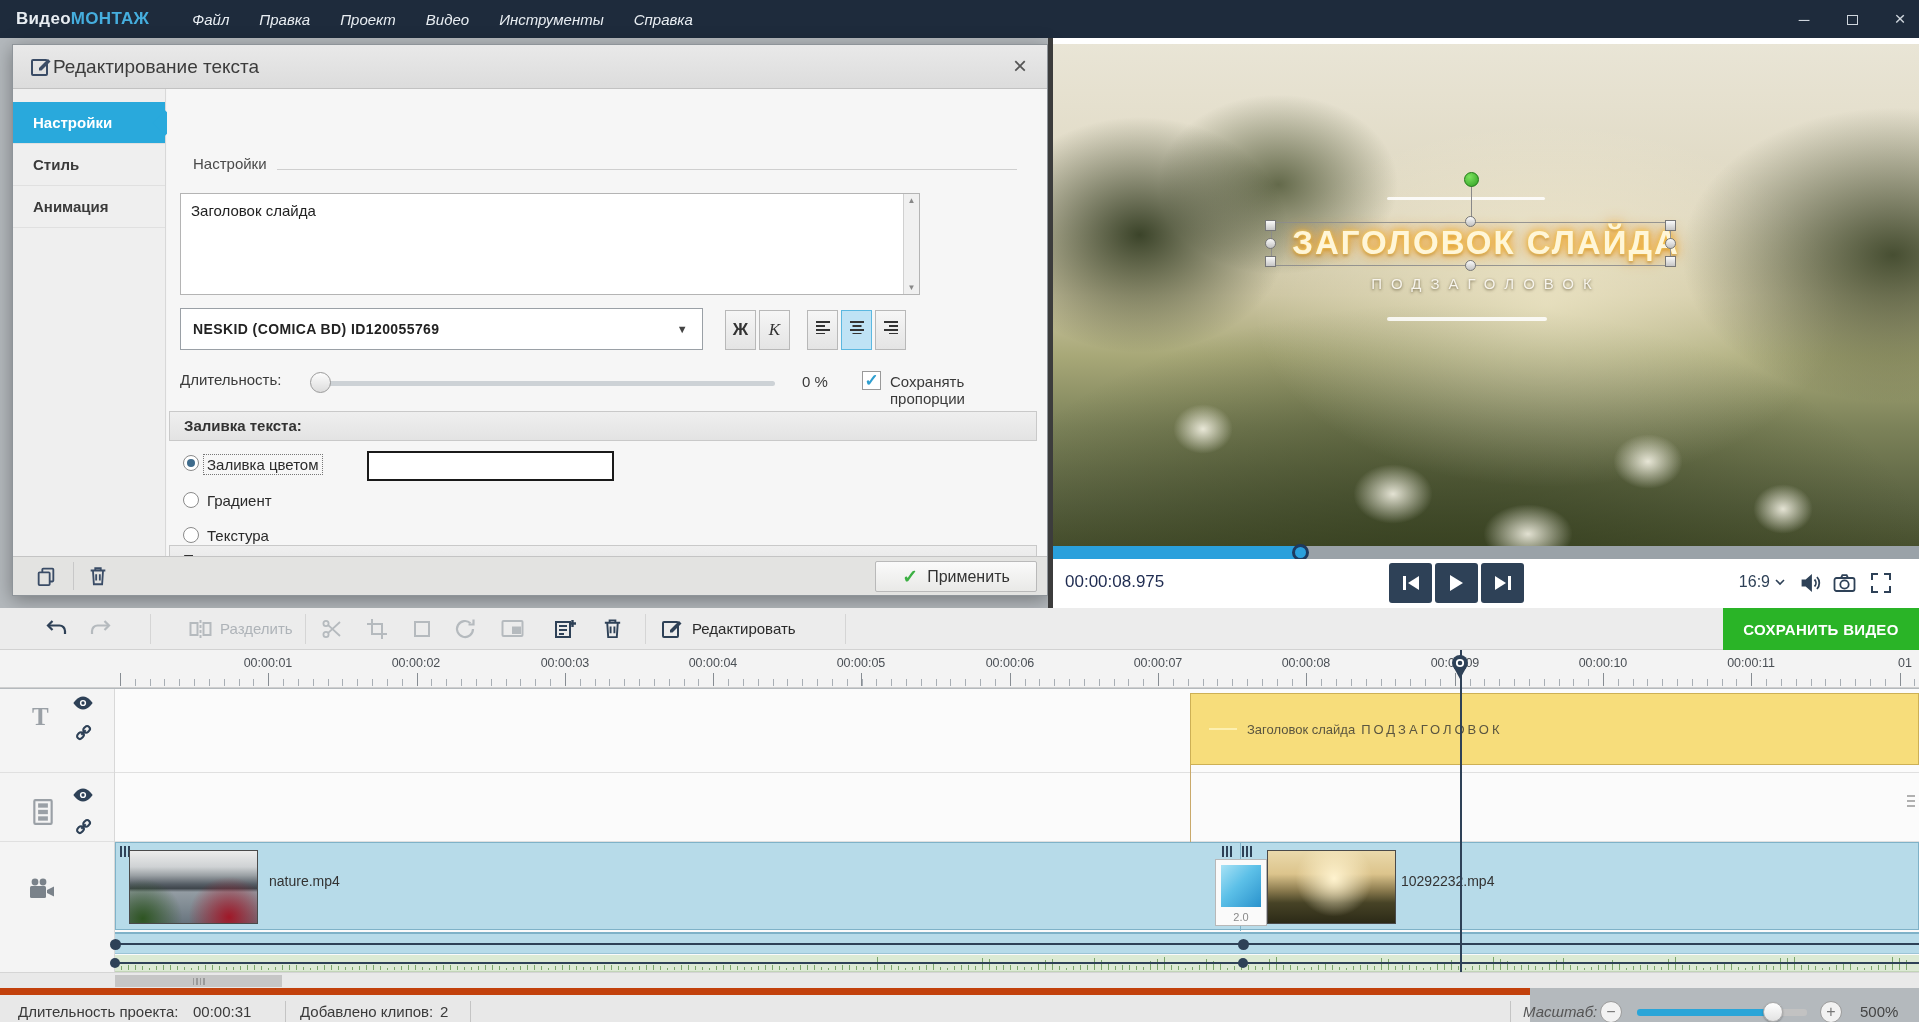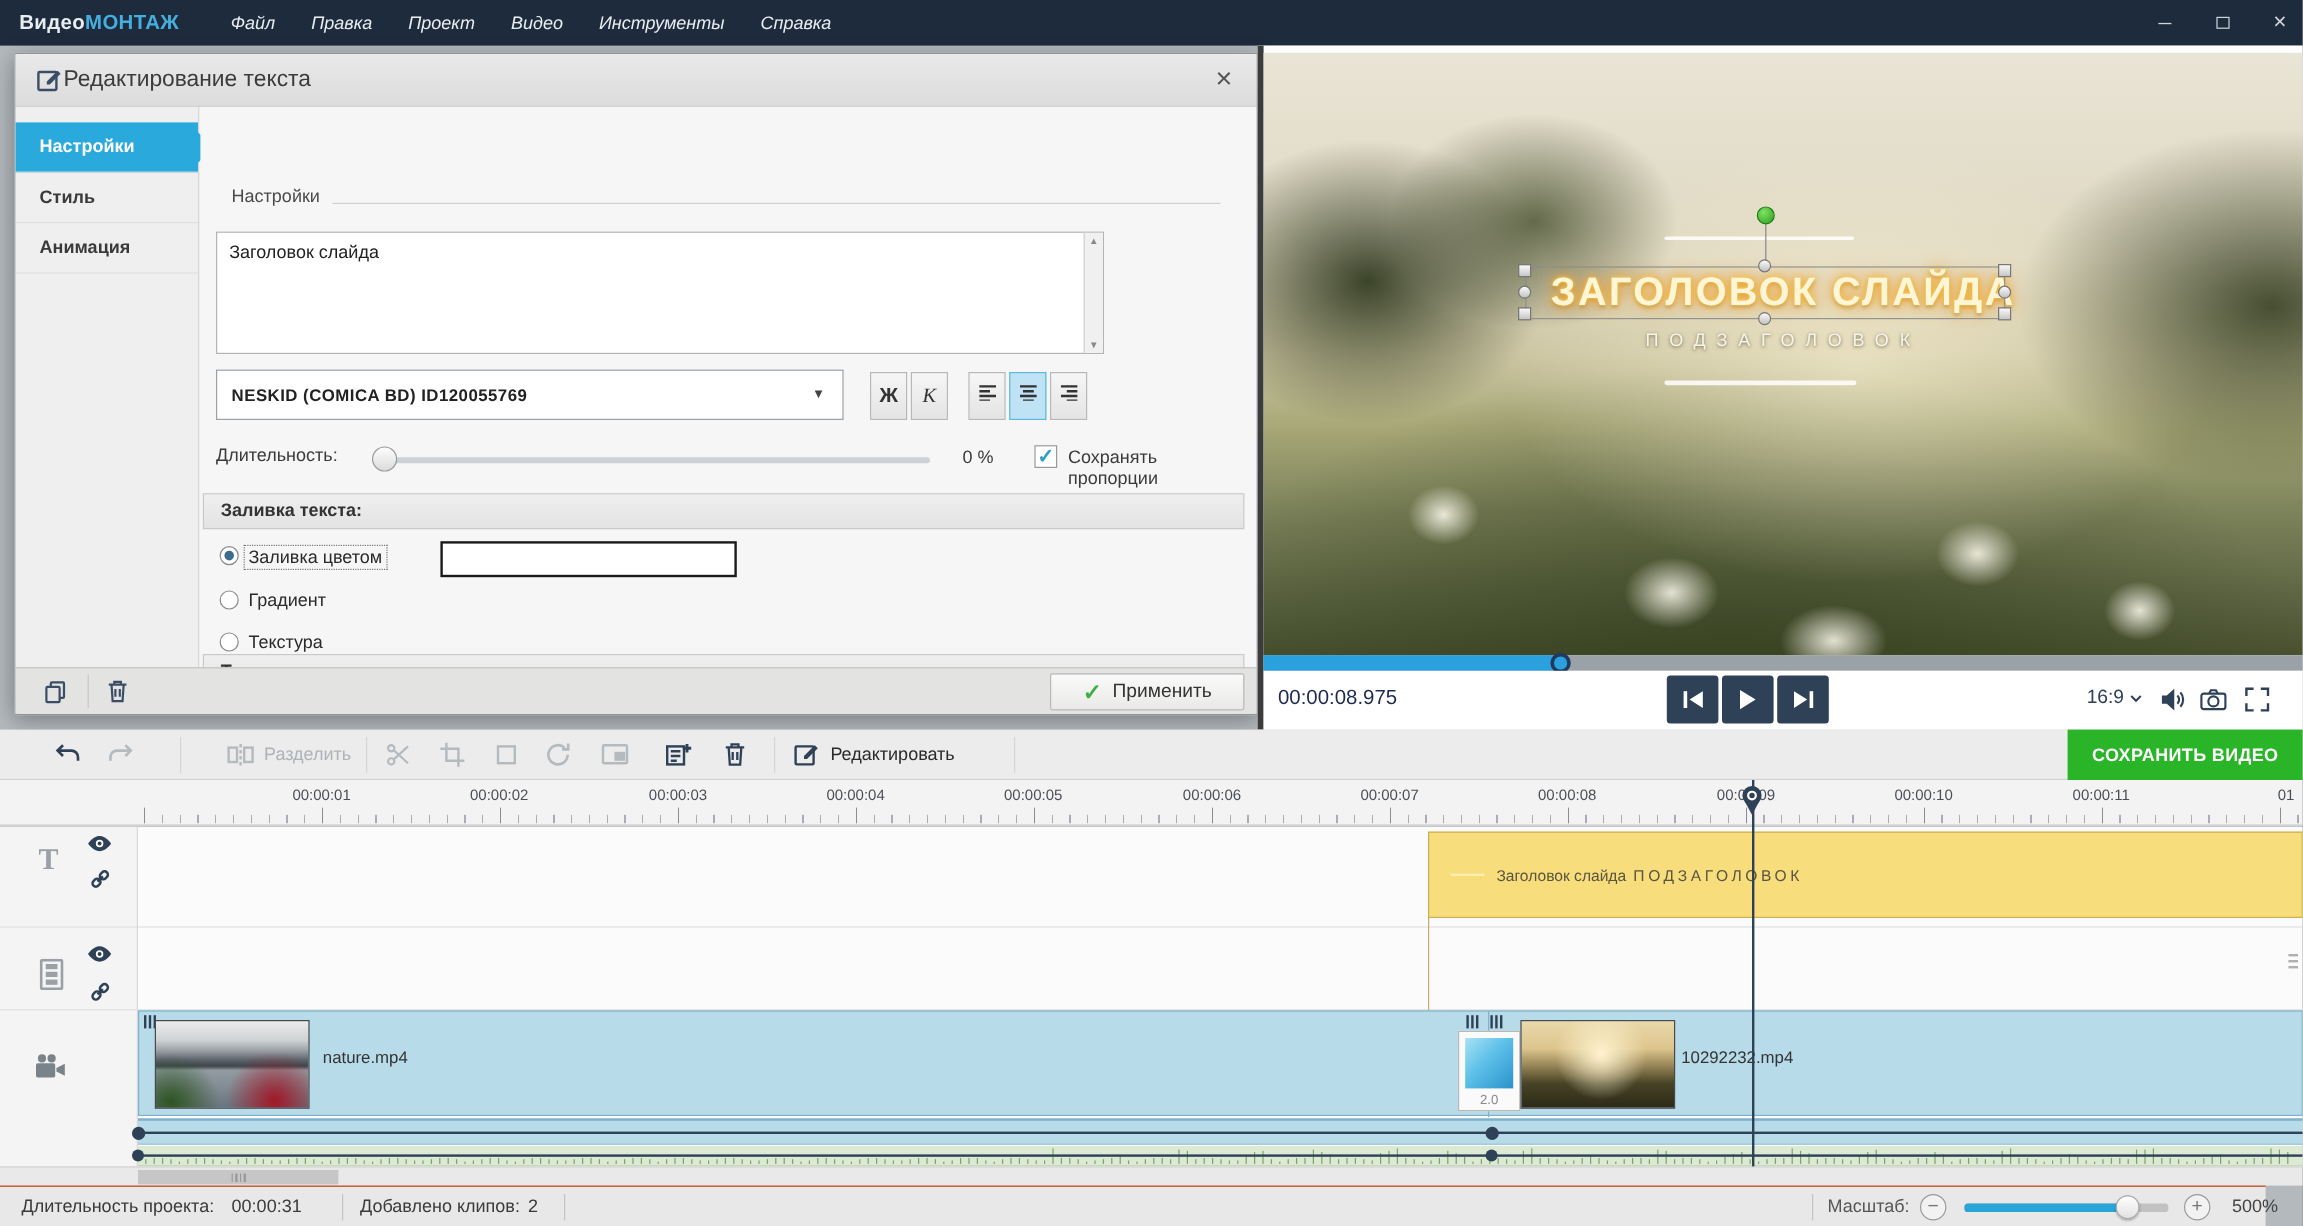--- a/index.html
+++ b/index.html
@@ -141,21 +141,21 @@
   .wtick{position:absolute;bottom:1px;width:1px;background:#7ba56a;}
   .playline{position:absolute;left:1460px;top:650px;width:2px;height:322px;background:#2e4157;z-index:30;}
   .pin{position:absolute;left:1451px;top:654px;z-index:31;}
   .vscrollnub{position:absolute;right:4px;top:106px;width:8px;height:26px;display:flex;flex-direction:column;gap:3px;}
   .vscrollnub i{height:2px;background:#b0b0b0;}
 
   
   .hscroll{position:absolute;left:0;top:972px;width:1919px;height:16px;background:#e9e9e9;border-top:1px solid #d5d5d5;}
   .hthumb{position:absolute;left:115px;top:2px;width:167px;height:12px;background:#c6c6c6;display:flex;align-items:center;justify-content:center;gap:2px;}
   .hthumb i{width:1.5px;height:7px;background:#9a9a9a;}
-  .statusbar{position:absolute;left:0;top:988px;width:1888px;height:34px;background:#e8e8e8;border-top:1px solid #c2410c;font-size:15px;color:#3a3a3a;}
+  .statusbar{position:absolute;left:0;top:988px;width:1530px;height:34px;background:#e8e8e8;border-top:7px solid #c2410c;font-size:15px;color:#3a3a3a;}
   .ssep{position:absolute;top:6px;width:1px;height:22px;background:#c4c4c4;}
   .zoomcircle{position:absolute;top:6px;width:22px;height:22px;border-radius:50%;border:1.5px solid #9a9a9a;background:#f2f2f2;color:#777;text-align:center;line-height:19px;font-size:16px;cursor:pointer;}
   .ztrack{position:absolute;left:1637px;top:14px;width:170px;height:7px;background:#c2c2c2;border-radius:3px;}
   .zfill{position:absolute;left:0;top:0;height:7px;width:135px;background:#2aa5d8;border-radius:3px;}
   .zknob{position:absolute;left:126px;top:-7px;width:20px;height:20px;border-radius:50%;background:linear-gradient(#fff,#e2e2e2);border:1px solid #aaa;box-shadow:0 1px 2px rgba(0,0,0,.3);}
 </style>
 </head>
 <body>
 
 <div id="app">
@@ -808,21 +808,21 @@
   </div>
 
   <div class="statusbar">
     <span class="abs" style="left:18px;top:8px;">Длительность проекта:</span>
     <span class="abs" style="left:193px;top:8px;">00:00:31</span>
     <span class="ssep" style="left:285px;"></span>
     <span class="abs" style="left:300px;top:8px;">Добавлено клипов:</span>
     <span class="abs" style="left:440px;top:8px;">2</span>
     <span class="ssep" style="left:470px;"></span>
     <span class="ssep" style="left:1510px;"></span>
-    <span class="abs" style="left:1523px;top:8px;color:#555;">Масштаб:</span>
+    <span class="abs" style="left:1523px;top:8px;color:#555;font-style:italic;">Масштаб:</span>
     <span class="zoomcircle" style="left:1600px;">−</span>
     <div class="ztrack">
       <div class="zfill"></div>
       <div class="zknob"></div>
     </div>
     <span class="zoomcircle" style="left:1820px;">+</span>
     <span class="abs" style="left:1860px;top:8px;color:#444;">500%</span>
   </div>
 
 </div>

